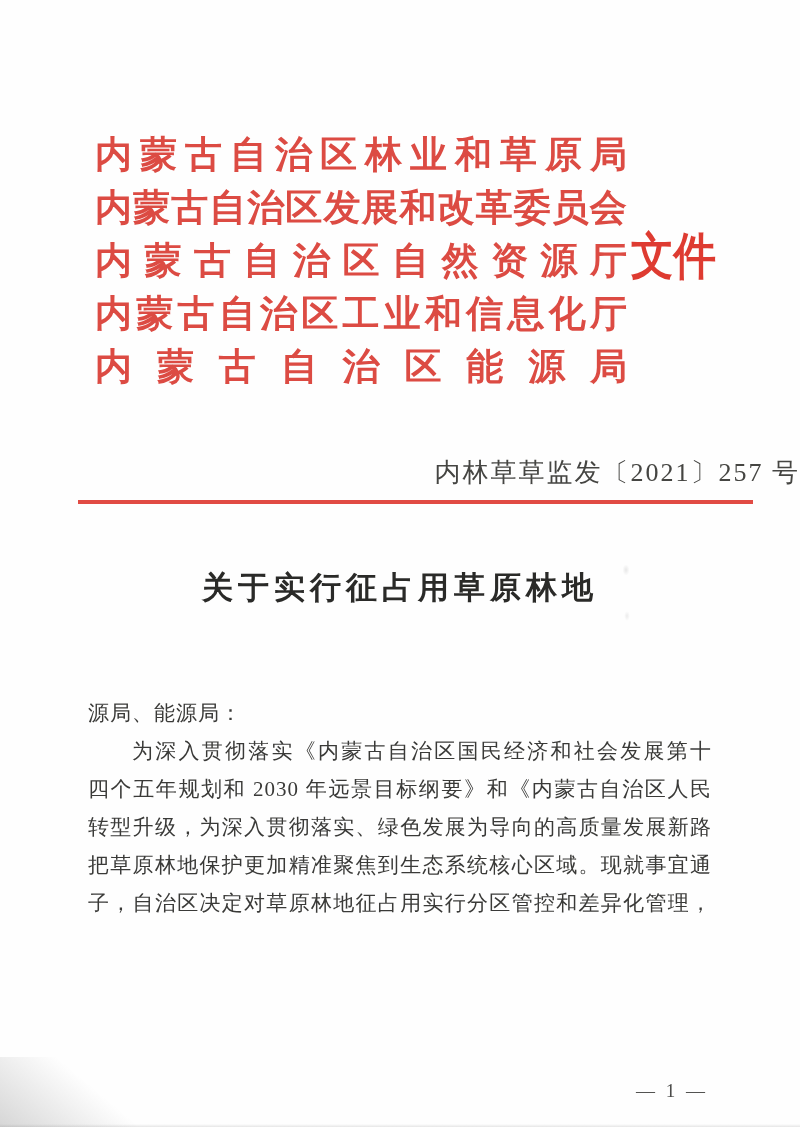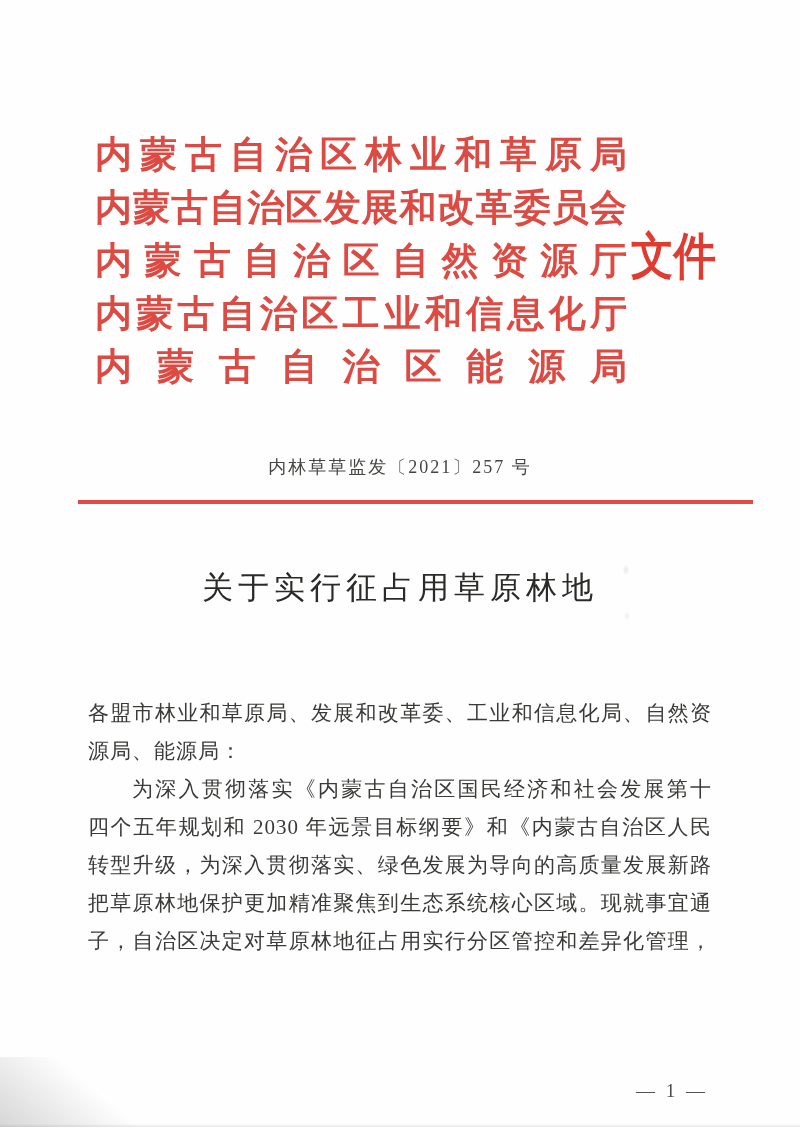--- a/index.html
+++ b/index.html
@@ -46,22 +46,22 @@
     transform-origin: left center;
     white-space: nowrap;
   }
 
   
   .doc-number {
     position: absolute;
     top: 455px;
     left: 0;
     width: 100%;
-    text-align: center;
-    font-size: 18px;
+    text-align: right;
+    font-size: 26px;
     letter-spacing: 2px;
     color: #454542;
   }
 
   
   .red-rule {
     position: absolute;
     top: 500px;
     left: 78px;
     width: 675px;
@@ -75,21 +75,21 @@
     position: absolute;
     top: 563px;
     left: 0;
     width: 100%;
     text-align: center;
     color: #29292six7;
     color: #2a2a28;
   }
   .title-line {
     font-size: 31px;
-    font-weight: normal;
+    font-weight: bold;
     letter-spacing: 5px;
     line-height: 50px;
     white-space: nowrap;
   }
 
   
   .body-block {
     position: absolute;
     top: 694px;
     left: 88px;
@@ -233,21 +233,20 @@
 
   <div class="doc-number">内林草草监发〔2021〕257 号</div>
 
   <div class="red-rule"></div>
 
   <div class="title-block">
     <div class="title-line">关于实行征占用草原林地</div>
   </div>
 
   <div class="body-block">
-    <div class="body-line fill">各盟市林业和草原局、发展和改革委、工业和信息化局、自然资</div>
     <div class="body-line">源局、能源局：</div>
     <div class="body-line fill indent">为深入贯彻落实《内蒙古自治区国民经济和社会发展第十</div>
     <div class="body-line fill">四个五年规划和 2030 年远景目标纲要》和《内蒙古自治区人民</div>
     <div class="body-line fill">转型升级，为深入贯彻落实、绿色发展为导向的高质量发展新路</div>
     <div class="body-line fill">把草原林地保护更加精准聚焦到生态系统核心区域。现就事宜通</div>
     <div class="body-line fill">子，自治区决定对草原林地征占用实行分区管控和差异化管理，</div>
   </div>
 
   <div class="page-number">— 1 —</div>
 

